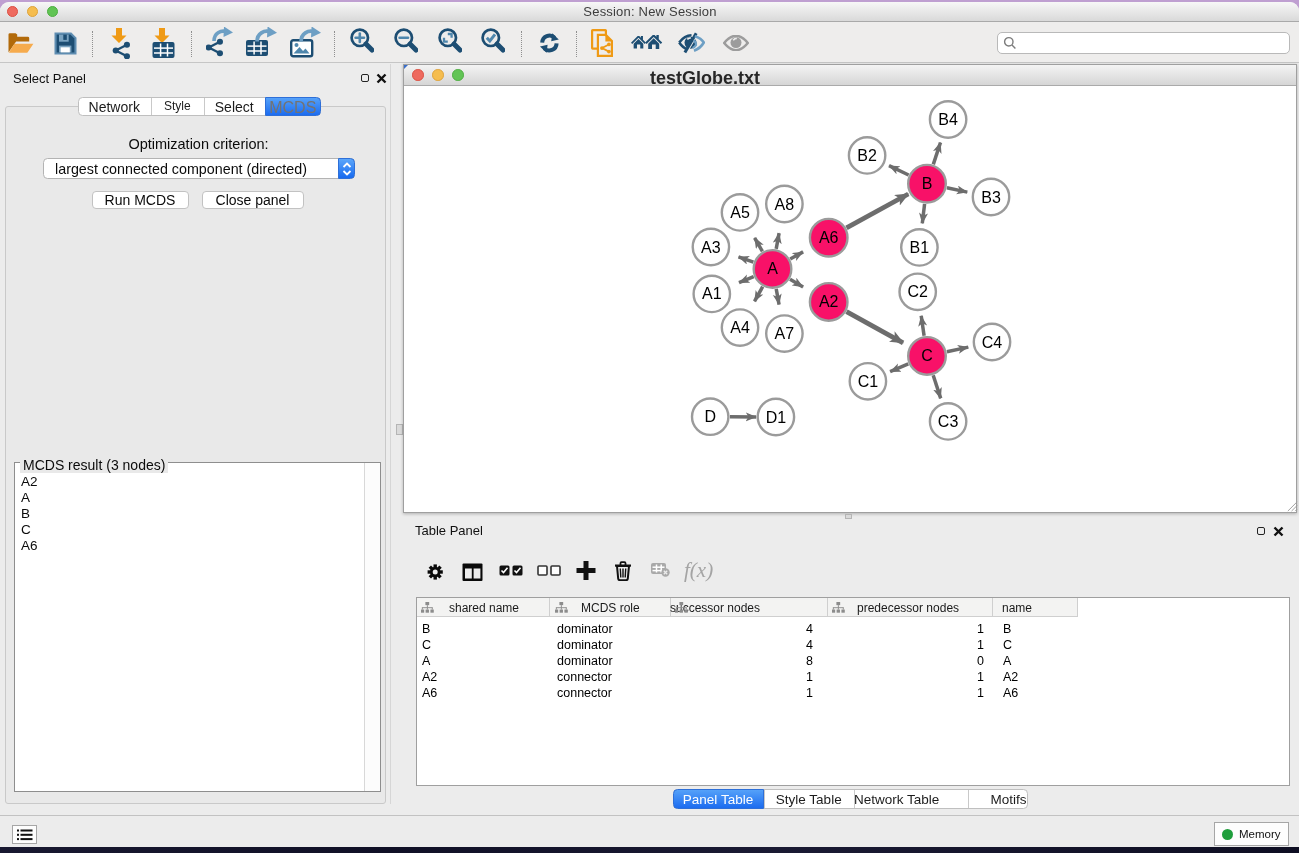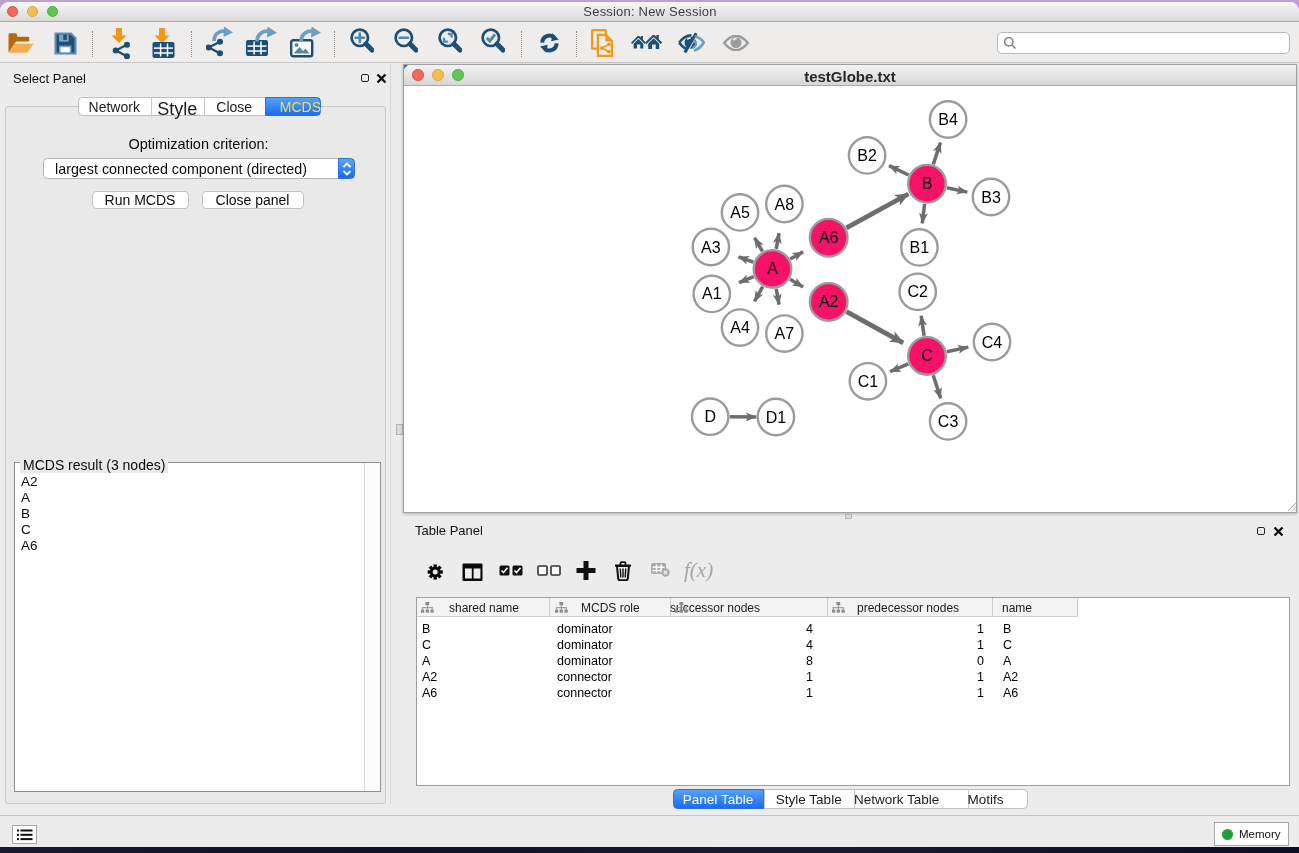--- a/index.html
+++ b/index.html
@@ -178,23 +178,23 @@
 <div class="abs" style="left:361px;top:74px;width:8px;height:8px;border:1.6px solid #222;border-radius:2px"></div>
 <svg class="abs" style="left:376px;top:73px" width="11" height="11" viewBox="0 0 11 11">
     <path d="M1.5 1.5 L9.5 9.5 M9.5 1.5 L1.5 9.5" stroke="#111" stroke-width="2.4"></path>
   </svg>
 <div class="abs" style="left:5px;top:106px;width:381px;height:698px;background:#e9e9e9;border:1px solid #c9c9c9;border-radius:3px"></div>
 <div class="abs" style="left:78px;top:97px;width:243px;height:19px;background:#fff;border:1px solid #bfbfbf;border-radius:4.5px"></div>
 <div class="abs" style="left:264.5px;top:97px;width:56.5px;height:19px;background:linear-gradient(#55a1f9,#1c6cf0);border-radius:0 4.5px 4.5px 0;border:1px solid #2e6fd8"></div>
 <div class="abs" style="left:150.5px;top:98px;width:1px;height:17px;background:#c9c9c9"></div>
 <div class="abs" style="left:204px;top:98px;width:1px;height:17px;background:#c9c9c9"></div>
 <div class="abs" style="left:78px;top:99px;width:72.5px;text-align:center;font-size:14px;color:#1c1c1c">Network</div>
-<div class="abs" style="left:150.5px;top:99px;width:53.5px;text-align:center;font-size:18px;color:#1c1c1c">Style</div>
-<div class="abs" style="left:204px;top:99px;width:60.5px;text-align:center;font-size:14px;color:#1c1c1c">Close</div>
-<div class="abs" style="left:264.5px;top:99px;width:56.5px;text-align:right;font-size:14px;color:#fde047">MCDS</div>
+<div class="abs" style="left:150.5px;top:99px;width:53.5px;text-align:center;font-size:12px;color:#1c1c1c">Style</div>
+<div class="abs" style="left:204px;top:99px;width:60.5px;text-align:center;font-size:14px;color:#1c1c1c">Select</div>
+<div class="abs" style="left:264.5px;top:99px;width:56.5px;text-align:center;font-size:16px;color:#737373">MCDS</div>
 <div class="abs" style="left:0;top:136px;width:397px;text-align:center;font-size:14.5px;color:#0b0b0b">Optimization criterion:</div>
 <div class="abs" style="left:43px;top:158px;width:312px;height:21px;background:#fff;border:1px solid #b3b3b3;border-radius:4.5px"></div>
 <div class="abs" style="left:338px;top:158px;width:17px;height:21px;background:linear-gradient(#5ba6fa,#176af0);border-radius:0 4.5px 4.5px 0;border:1px solid #2e6fd8"></div>
 <svg class="abs" style="left:340.5px;top:161.5px" width="12" height="14" viewBox="0 0 12 14">
     <path d="M2.5 5 L6 1.5 L9.5 5" fill="none" stroke="#fff" stroke-width="1.8"></path>
     <path d="M2.5 9 L6 12.5 L9.5 9" fill="none" stroke="#fff" stroke-width="1.8"></path>
   </svg>
 <div class="abs" style="left:55px;top:160.5px;font-size:14.3px;color:#0b0b0b">largest connected component (directed)</div>
 <div class="abs" style="left:91.5px;top:191px;width:97px;height:18px;background:#fff;border:1px solid #c2c2c2;border-radius:4px;text-align:center;font-size:14px;color:#0b0b0b;line-height:17px">Run MCDS</div>
 <div class="abs" style="left:201.5px;top:191px;width:102px;height:18px;background:#fff;border:1px solid #c2c2c2;border-radius:4px;text-align:center;font-size:14px;color:#0b0b0b;line-height:17px">Close panel</div>
@@ -209,21 +209,21 @@
 <div class="abs" style="left:390px;top:64px;width:1px;height:740px;background:#d6d6d6"></div>
 <div class="abs" style="left:396px;top:424px;width:7px;height:11px;background:#dadada;border:1px solid #b5b5b5"></div>
 <div class="abs" style="left:403px;top:64px;width:894px;height:449px;background:#fff;border:1px solid #9f9f9f;box-shadow:0 1px 3px rgba(0,0,0,0.25)"></div>
 <div class="abs" style="left:404px;top:65px;width:892px;height:21px;background:linear-gradient(#f4f4f4,#d6d6d6);border-bottom:1px solid #aaa"></div>
 <svg class="abs" style="left:404px;top:65px" width="4" height="4" viewBox="0 0 4 4">
     <path d="M0 0 H4 L0 4 Z" fill="#3a6fca"></path>
   </svg>
 <div class="abs" style="left:412.09999999999997px;top:69.2px;width:11.6px;height:11.6px;border-radius:50%;background:#ee6a5f;border:1px solid #dc4f42"></div>
 <div class="abs" style="left:432.0px;top:69.2px;width:11.6px;height:11.6px;border-radius:50%;background:#f5bd4f;border:1px solid #dfa33a"></div>
 <div class="abs" style="left:452.09999999999997px;top:69.2px;width:11.6px;height:11.6px;border-radius:50%;background:#62c455;border:1px solid #4eae41"></div>
-<div class="abs" style="left:650px;top:68px;width:400px;text-align:center;font-size:15px;font-weight:700;color:#262626">testGlobe.txt</div>
+<div class="abs" style="left:650px;top:68px;width:400px;text-align:left;font-size:18px;font-weight:700;color:#262626">testGlobe.txt</div>
 <svg class="abs" style="left:1286px;top:500px" width="12" height="12" viewBox="0 0 13 13">
     <g stroke="#9a9a9a" stroke-width="1">
       <line x1="12" y1="2" x2="2" y2="12"></line>
       <line x1="12" y1="6" x2="6" y2="12"></line>
       <line x1="12" y1="10" x2="10" y2="12"></line>
     </g>
   </svg>
 <svg class="abs" style="left:404px;top:86px" width="892" height="426" viewBox="0 0 892 426" font-family="Liberation Sans,sans-serif">
 <defs>
       <marker id="arrS" markerWidth="13" markerHeight="10" refX="10.5" refY="4.5" orient="auto" markerUnits="userSpaceOnUse">
@@ -455,21 +455,21 @@
 <div class="abs" style="left:870px;top:686px;width:114px;text-align:right;font-size:12.5px;color:#000">1</div>
 <div class="abs" style="left:1003px;top:686px;font-size:12.5px;color:#000">A6</div>
 <div class="abs" style="left:672.5px;top:789px;width:355.5px;height:20px;background:#fff;border:1px solid #bfbfbf;border-radius:4.5px"></div>
 <div class="abs" style="left:672.5px;top:789px;width:91px;height:20px;background:linear-gradient(#55a1f9,#1c6cf0);border-radius:4.5px 0 0 4.5px;border:1px solid #2e6fd8"></div>
 <div class="abs" style="left:763.5px;top:790px;width:1px;height:18px;background:#c9c9c9"></div>
 <div class="abs" style="left:854px;top:790px;width:1px;height:18px;background:#c9c9c9"></div>
 <div class="abs" style="left:967.5px;top:790px;width:1px;height:18px;background:#c9c9c9"></div>
 <div class="abs" style="left:672.5px;top:792px;width:91.0px;text-align:center;font-size:13.5px;color:#fff">Panel Table</div>
 <div class="abs" style="left:763.5px;top:792px;width:90.5px;text-align:center;font-size:13.5px;color:#1c1c1c">Style Table</div>
 <div class="abs" style="left:854px;top:792px;width:113.5px;text-align:left;font-size:13.5px;color:#1c1c1c">Network Table</div>
-<div class="abs" style="left:967.5px;top:792px;width:59px;text-align:left;font-size:13.5px;color:#1c1c1c">Motifs</div>
+<div class="abs" style="left:967.5px;top:792px;width:59px;text-align:right;font-size:13.5px;color:#1c1c1c">Motifs</div>
 <div class="abs" style="left:0;top:815px;width:1299px;height:32px;background:#ececec;border-top:1px solid #c2c2c2"></div>
 <div class="abs" style="left:12px;top:825px;width:25px;height:19px;background:#fdfdfd;border:1px solid #a6a6a6"></div>
 <svg class="abs" style="left:17px;top:829px" width="16" height="12" viewBox="0 0 16 12">
     <g fill="#111">
       <rect x="0" y="0.5" width="2" height="2"></rect>
       <rect x="3.5" y="0.5" width="12" height="2"></rect>
       <rect x="0" y="4.8" width="2" height="2"></rect>
       <rect x="3.5" y="4.8" width="12" height="2"></rect>
       <rect x="0" y="9.1" width="2" height="2"></rect>
       <rect x="3.5" y="9.1" width="12" height="2"></rect>

